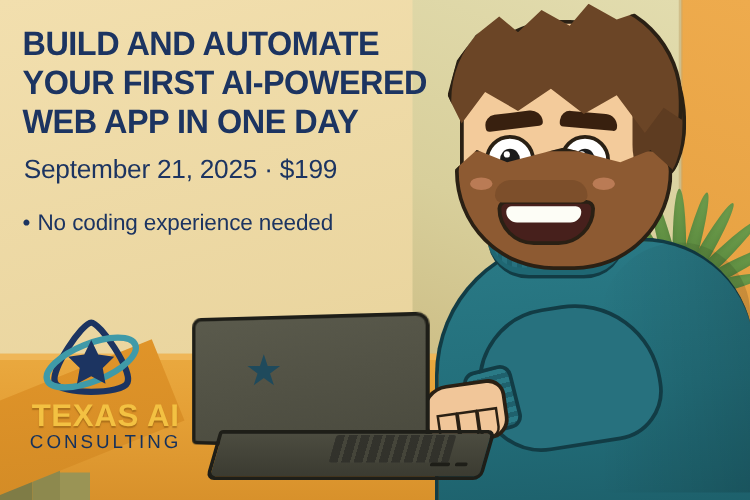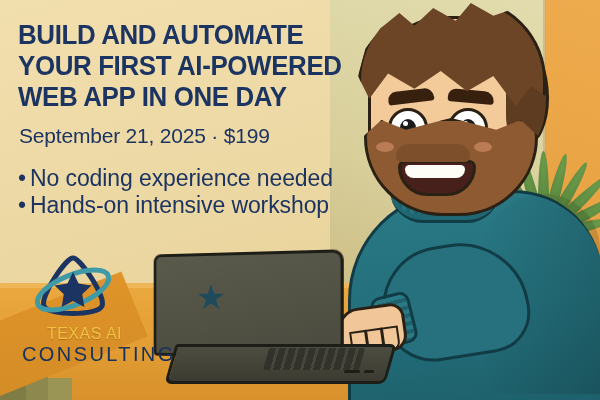--- a/index.html
+++ b/index.html
@@ -140,32 +140,32 @@
   
   .headline{position:absolute;left:18px;top:20px;width:330px;
     color:#1c3461;font-weight:bold;font-size:27px;line-height:31px;
     letter-spacing:-.4px;text-transform:uppercase;
     transform:scaleX(.96);transform-origin:left top;}
   .headline .ln{display:block;white-space:nowrap;}
   .subline{position:absolute;left:19px;top:124px;
     color:#1c3461;font-size:21px;line-height:24px;letter-spacing:-.2px;}
   .subline b{font-weight:normal;}
   .bullets{position:absolute;left:18px;top:165px;width:320px;
-    color:#1c3461;font-size:23px;line-height:27px;letter-spacing:-.1px;}
+    color:#1c3461;font-size:18px;line-height:27px;letter-spacing:-.1px;}
   .bullets .bl{display:block;white-space:nowrap;}
   .bullets .dot{display:inline-block;width:12px;}
 
   
   .logo{position:absolute;left:22px;top:252px;width:125px;height:118px;}
   .logo-mark{position:absolute;left:8px;top:0;width:86px;height:72px;}
   .logo-text{position:absolute;left:0;top:70px;width:125px;text-align:center;}
-  .logo-top{display:block;color:#f3c142;font-weight:normal;font-size:16px;
+  .logo-top{display:block;color:#f3c142;font-weight:bold;font-size:25px;
     letter-spacing:.5px;line-height:23px;
     text-shadow:0 1px 1px rgba(90,55,0,.35);}
-  .logo-bot{display:block;color:#15315c;font-size:20px;letter-spacing:2.4px;
+  .logo-bot{display:block;color:#15315c;font-size:15px;letter-spacing:2.4px;
     line-height:18px;}
 </style>
 </head>
 <body>
 
 <div id="poster">
 
   <div class="scene">
     <div class="wall-left"></div>
     <div class="wall-mid"></div>
@@ -249,21 +249,20 @@
   <div class="headline">
     <span class="ln">BUILD AND AUTOMATE</span>
     <span class="ln">YOUR FIRST AI-POWERED</span>
     <span class="ln">WEB APP IN ONE DAY</span>
   </div>
 
   <div class="subline"><span>September 21, 2025 · </span><b>$199</b></div>
 
   <div class="bullets">
     <span class="bl"><span class="dot">•</span><span>No coding experience needed</span></span>
-    <span class="bl"><span class="dot">•</span><span>Hands-on intensive workshop</span></span>
   </div>
 
   <div class="logo">
     <div class="logo-mark">
       <svg viewBox="0 0 86 72" width="86" height="72">
         <path d="M43 6 C50 6 76 44 72 54 C68 64 18 64 14 54 C10 44 36 6 43 6 Z" fill="none" stroke="#1c3461" stroke-width="5" stroke-linejoin="round"></path>
         <ellipse cx="43" cy="38" rx="38" ry="15" fill="none" stroke="#3f9aa8" stroke-width="5" transform="rotate(-22 43 38)"></ellipse>
         <path d="M43 20 L48.6 31.6 L61.4 33.4 L52.2 42.3 L54.4 55 L43 49 L31.6 55 L33.8 42.3 L24.6 33.4 L37.4 31.6 Z" fill="#1c3461"></path>
       </svg>
     </div>

